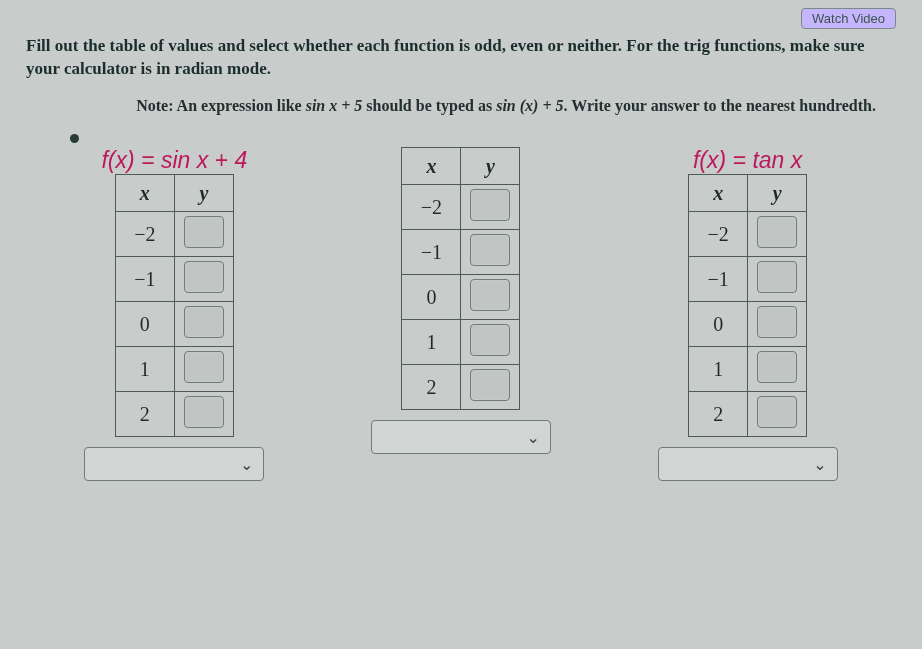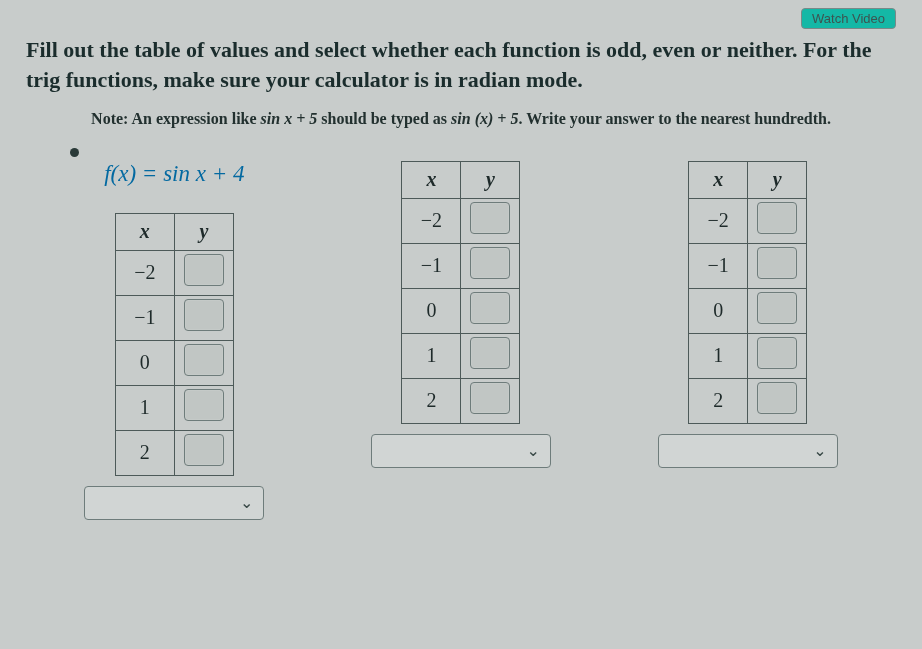--- a/index.html
+++ b/index.html
@@ -11,42 +11,42 @@
     overflow:hidden;
     box-sizing:border-box;
     padding:22px 26px 0 26px;
   }
   .top-row{
     display:flex;justify-content:flex-end;gap:18px;
     margin-top:-14px;margin-bottom:6px;
   }
   .top-btn{
     border:1px solid #7a8988;border-radius:4px;
-    padding:2px 10px;font-size:13px;color:#3d5350;background:#14b8a6;
+    padding:2px 10px;font-size:13px;color:#3d5350;background:#c4b5fd;
     font-family:Arial,Helvetica,sans-serif;
   }
   .instructions{
-    font-size:22px;line-height:1.35;font-weight:600;
+    font-size:17px;line-height:1.35;font-weight:600;
     color:#1b2d2d;margin:6px 0 14px 0;
   }
   .note{
-    font-size:16px;line-height:1.35;font-weight:600;text-align:center;
+    font-size:16px;line-height:1.35;font-weight:600;text-align:right;
     margin:0 20px 18px 20px;color:#22302f;
   }
   .funcs{
     display:flex;justify-content:space-around;gap:10px;
     padding:0 10px;
   }
   .func{
     flex:0 0 auto;width:250px;
     display:flex;flex-direction:column;align-items:center;
   }
   .func-title{
-    font-family:Liberation Serif, serif;font-style:italic;font-size:23px;
-    margin-bottom:26px;color:#0369a1;white-space:nowrap;
+    font-family:Liberation Sans, sans-serif;font-style:italic;font-size:23px;
+    margin-bottom:0;color:#be185d;white-space:nowrap;
   }
   .func-title .fn{font-style:italic}
   table.vals{
     border-collapse:collapse;margin-bottom:10px;
   }
   table.vals th,table.vals td{
     border:1px solid #4d5a59;
     text-align:center;vertical-align:middle;
     font-size:20px;font-style:italic;font-family:Georgia,serif;
     padding:0;
@@ -166,20 +166,23 @@
           </tr>
     </tbody>
       </table>
     <div class="parity">
       <span></span>
       <span class="chev">⌄</span>
     </div>
   </div>
 
   <div class="func">
+    <div class="func-title">
+      <span class="fn">f(x) = </span><span class="fn">tan x</span>
+    </div>
     <table class="vals">
       <tbody>
           <tr>
             <th>x</th>
             <th>y</th>
           </tr>
       <tr>
             <td class="xcell">−2</td>
             <td class="ycell"><span class="yinput"></span></td>
           </tr>

